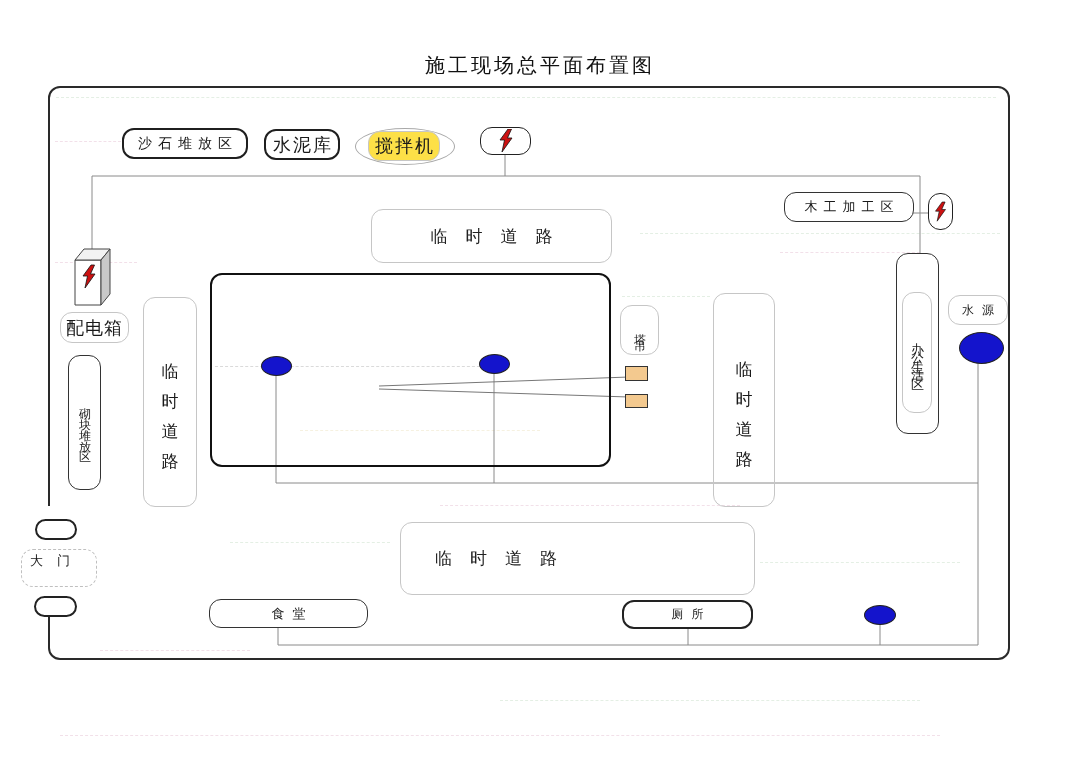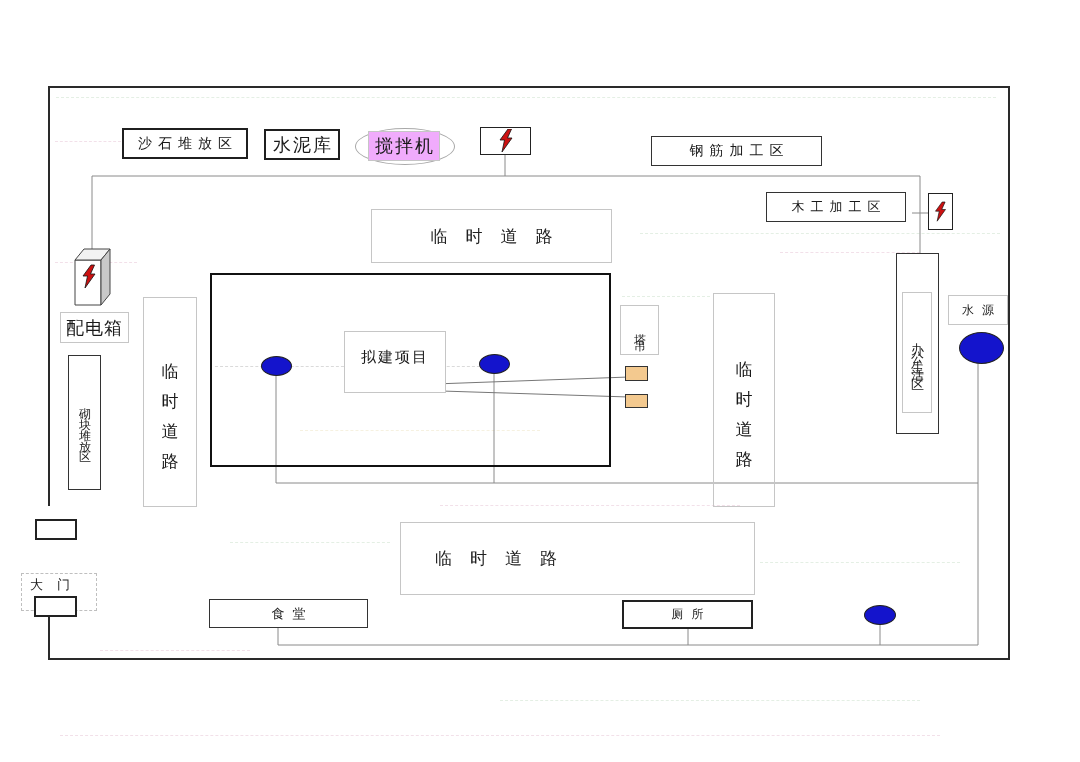--- a/index.html
+++ b/index.html
@@ -2,26 +2,26 @@
 <html style="--water_marker: #1414cc; --crane_block: #f3c98f; --bolt_red: #cc1111; --line_gray: #8a8a8a;"><head>
 <meta charset="utf-8">
 <style>
   html,body{margin:0;padding:0;background:#fff;}
   .canvas{
     position:relative;width:1080px;height:762px;background:#fff;overflow:hidden;
     font-family:"Liberation Serif","DejaVu Serif",serif;color:#1a1a1a;
   }
   .abs{position:absolute;}
   .box{position:absolute;display:flex;align-items:center;justify-content:center;
-       background:transparent;box-sizing:border-box;}
+       background:transparent;box-sizing:border-box;border-radius:12px;}
   .b-dark{border:2px solid #1f1f1f;background:#fff;}
   .b-med{border:1.5px solid #333;background:#fff;}
   .b-thin{border:1.5px solid #222;background:#fff;}
   .b-light{border:1px solid #c6c6c6;}
-  .b-dashed{border:1px dashed #bfbfbf;margin-top:24px;}
+  .b-dashed{border:1px dashed #bfbfbf;}
   .lbl{font-size:14px;letter-spacing:6px;text-indent:6px;white-space:nowrap;}
   .lbl-sm{font-size:18px;letter-spacing:2px;text-indent:2px;white-space:nowrap;}
   .road-lbl{font-size:17px;letter-spacing:18px;text-indent:18px;white-space:nowrap;color:#222;}
   .vtext{writing-mode:vertical-rl;text-orientation:upright;white-space:nowrap;}
   .title{position:absolute;left:0;top:52px;width:1080px;text-align:center;
          font-size:20px;letter-spacing:3px;color:#111;}
   .marker{position:absolute;border-radius:50%;
           background:var(--water_marker,#1414cc);border:1px solid #222;box-sizing:border-box;}
   .crane-block{position:absolute;background:var(--crane_block,#f3c98f);
                border:1px solid #333;box-sizing:border-box;}
@@ -42,20 +42,21 @@
   <div class="noise" style="left:622px;top:296px;width:88px;border-color:#cfe3cf;"></div>
   <div class="noise" style="left:780px;top:252px;width:140px;border-color:#e8c8d8;"></div>
   <div class="noise" style="left:230px;top:542px;width:160px;border-color:#cfe3cf;"></div>
   <div class="noise" style="left:440px;top:505px;width:300px;border-color:#e8c8d8;"></div>
   <div class="noise" style="left:760px;top:562px;width:200px;border-color:#cfe3cf;"></div>
   <div class="noise" style="left:100px;top:650px;width:150px;border-color:#e8c8d8;"></div>
   <div class="noise" style="left:500px;top:700px;width:420px;border-color:#cfe3cf;"></div>
   <div class="noise" style="left:60px;top:735px;width:880px;border-color:#e8c8d8;"></div>
   <div class="noise" style="left:300px;top:430px;width:240px;border-color:#efe6c8;"></div>
 
+  <div class="title">施工现场总平面布置图</div>
 
   <div class="box" style="left:48px;top:86px;width:962px;height:574px;border:2px solid #2a2a2a;"></div>
 
   <div class="abs" style="left:44px;top:506px;width:10px;height:92px;background:#fff;"></div>
 
   <svg class="lines" width="1080" height="762">
     <g stroke="#8a8a8a" stroke-width="1" fill="none">
       <line x1="505" y1="155" x2="505" y2="176"></line>
       <line x1="92" y1="176" x2="920" y2="176"></line>
       <line x1="92" y1="176" x2="92" y2="258"></line>
@@ -76,32 +77,29 @@
     </g>
   </svg>
 
   <div class="box b-dark" style="left:122px;top:128px;width:126px;height:31px;">
     <span class="lbl">沙石堆放区</span>
   </div>
   <div class="box b-dark" style="left:264px;top:129px;width:76px;height:31px;">
     <span class="lbl-sm">水泥库</span>
   </div>
   <div class="box" style="left:355px;top:128px;width:100px;height:37px;border:1px solid #a8a8a8;border-radius:50%;"></div>
-  <div class="box b-light" style="left:368px;top:131px;width:72px;height:30px;background:#f0abfc;">
+  <div class="box b-light" style="left:368px;top:131px;width:72px;height:30px;background:#fde047;">
     <span class="lbl-sm">搅拌机</span>
   </div>
   <div class="box b-thin" style="left:480px;top:127px;width:51px;height:28px;">
     <svg width="18" height="24" viewBox="0 0 18 24">
       <polygon points="11,0 3,11 7.5,11 5,23 15,9 10.5,9 14.5,0" fill="var(--bolt_red,#cc1111)" stroke="#111" stroke-width="0.8"></polygon>
     </svg>
   </div>
-  <div class="box b-med" style="left:651px;top:136px;width:171px;height:30px;">
-    <span class="lbl">钢筋加工区</span>
-  </div>
-  <div class="box b-med" style="left:766px;top:192px;width:140px;height:30px;">
+  <div class="box b-med" style="left:784px;top:192px;width:130px;height:30px;">
     <span class="lbl" style="font-size:13px;">木工加工区</span>
   </div>
   <div class="box b-thin" style="left:928px;top:193px;width:25px;height:37px;">
     <svg width="15" height="26" viewBox="0 0 18 24">
       <polygon points="11,0 3,11 7.5,11 5,23 15,9 10.5,9 14.5,0" fill="var(--bolt_red,#cc1111)" stroke="#111" stroke-width="0.8"></polygon>
     </svg>
   </div>
 
   <div class="box b-light" style="left:371px;top:209px;width:241px;height:54px;">
     <span class="road-lbl">临时道路</span>
@@ -110,23 +108,20 @@
     <span class="vtext" style="font-size:17px;letter-spacing:30px;padding-top:14px;">临时道路</span>
   </div>
   <div class="box b-light" style="left:713px;top:293px;width:62px;height:214px;">
     <span class="vtext" style="font-size:17px;letter-spacing:30px;padding-top:14px;">临时道路</span>
   </div>
   <div class="box b-light" style="left:400px;top:522px;width:355px;height:73px;justify-content:flex-start;padding-left:16px;">
     <span class="road-lbl">临时道路</span>
   </div>
 
   <div class="box" style="left:210px;top:273px;width:401px;height:194px;border:2px solid #111;"></div>
-  <div class="box b-light" style="left:344px;top:331px;width:102px;height:62px;background:#fff;align-items:flex-start;padding-top:16px;">
-    <span style="font-size:15px;letter-spacing:2px;">拟建项目</span>
-  </div>
 
   <div class="box b-light" style="left:620px;top:305px;width:39px;height:50px;background:#fff;">
     <span class="vtext" style="font-size:12px;letter-spacing:8px;padding-top:4px;">塔吊</span>
   </div>
   <div class="crane-block" style="left:625px;top:366px;width:23px;height:15px;"></div>
   <div class="crane-block" style="left:625px;top:394px;width:23px;height:14px;"></div>
 
   <svg class="abs" style="left:72px;top:247px;" width="40" height="60" viewBox="0 0 40 60">
     <polygon points="3,13 29,13 29,58 3,58" fill="#fff" stroke="#444" stroke-width="1"></polygon>
     <polygon points="3,13 12,2 38,2 29,13" fill="#f2f2f2" stroke="#444" stroke-width="1"></polygon>

